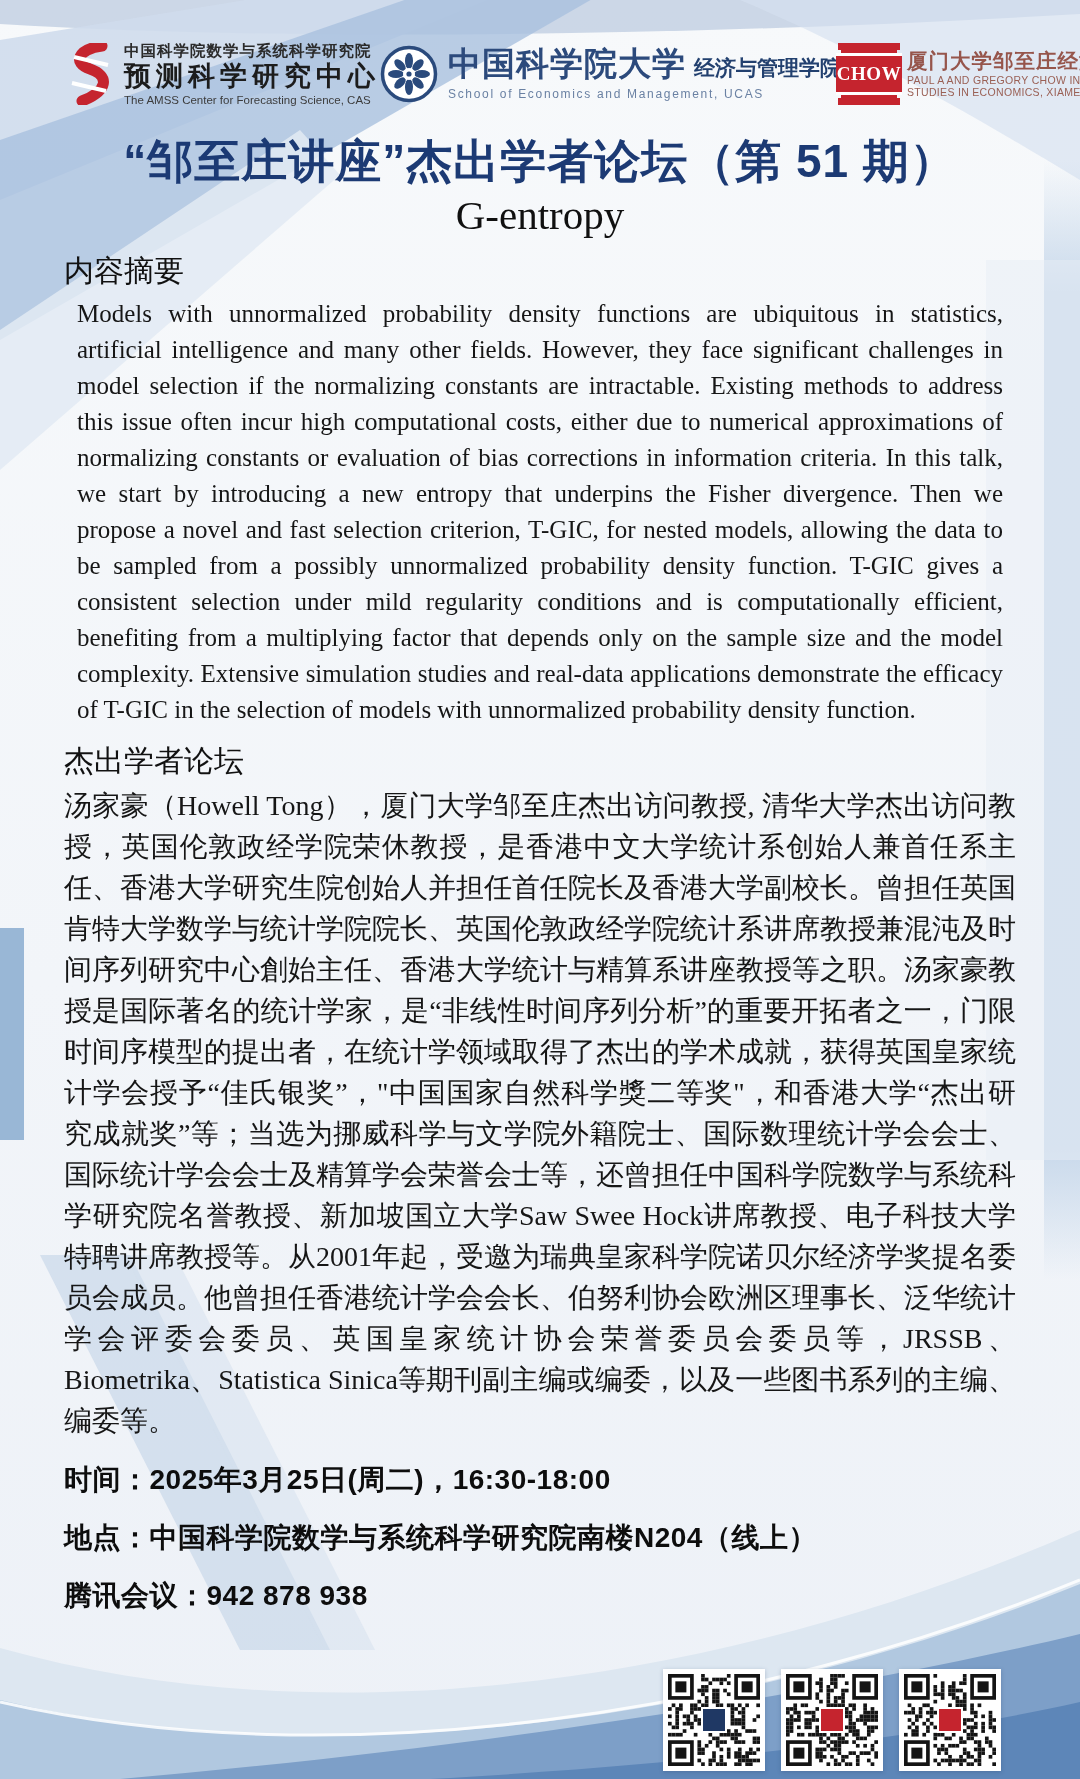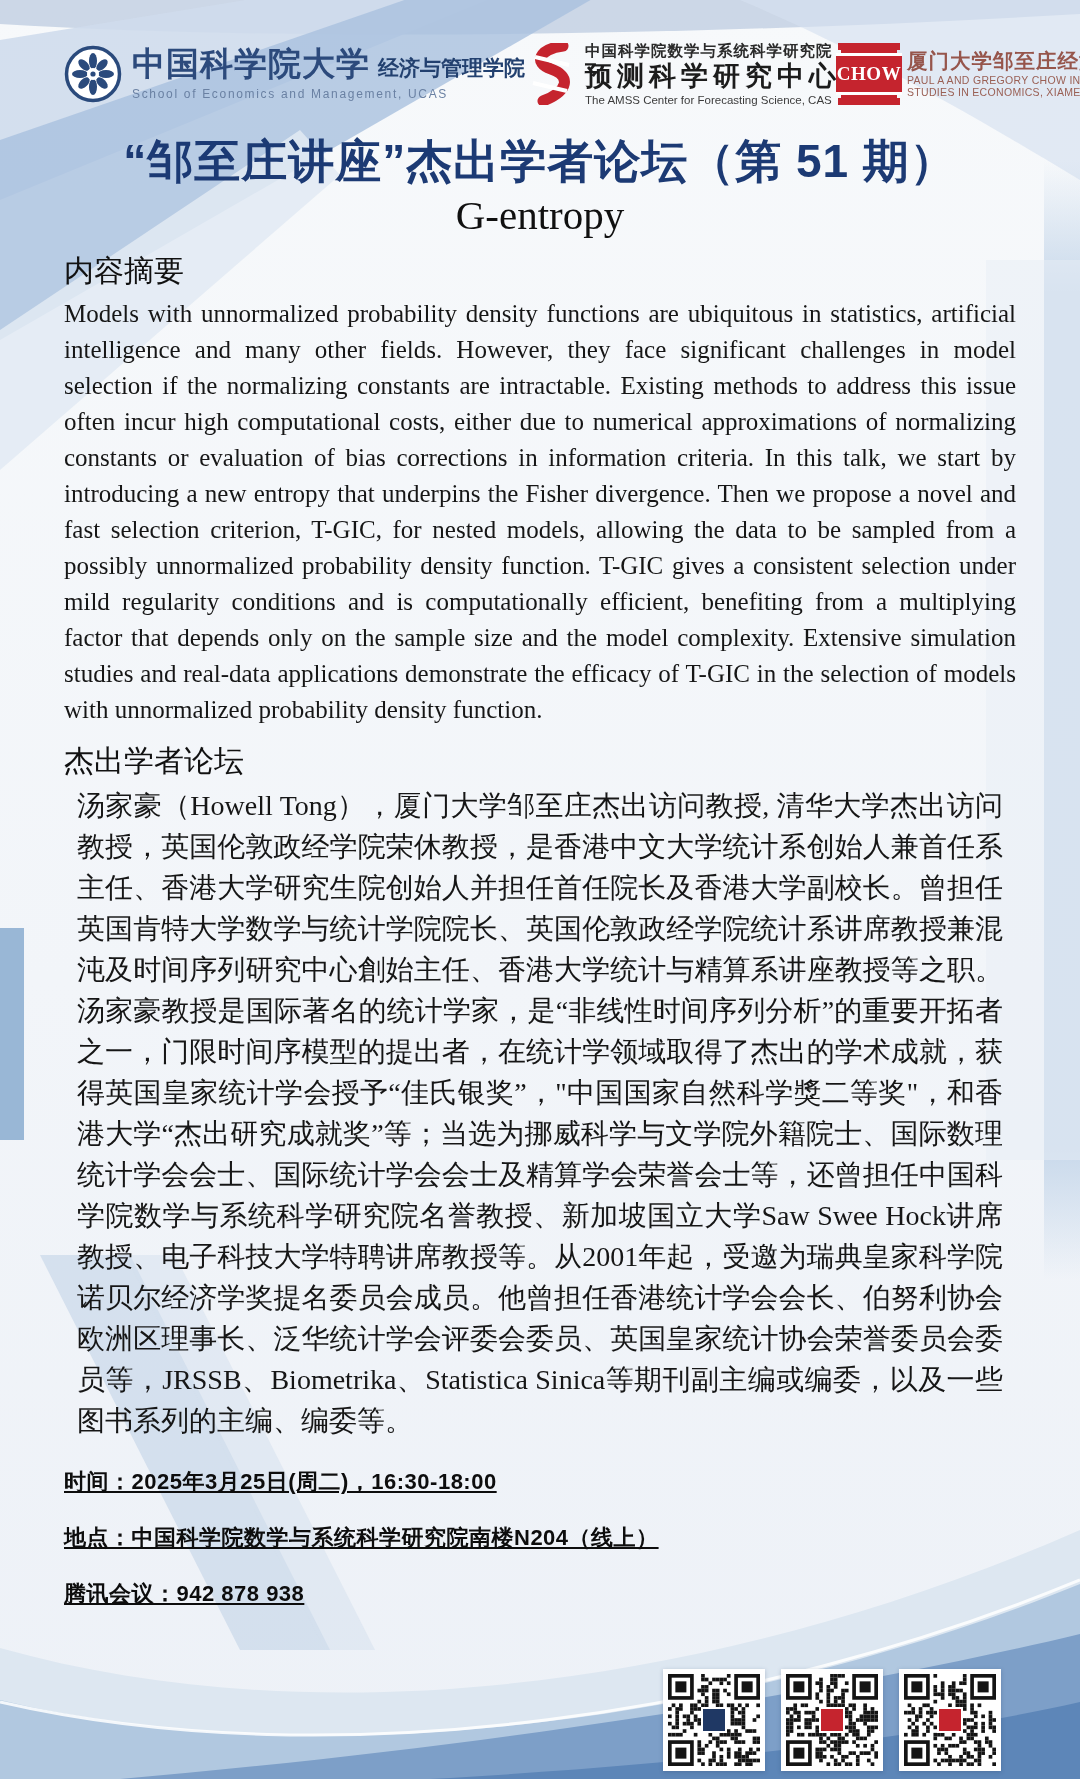--- a/index.html
+++ b/index.html
@@ -36,31 +36,31 @@
 
   
   .series-title{margin:16px 0 0;text-align:center;font-size:46px;font-weight:bold;color:#1c3a74;letter-spacing:1px;line-height:1.2;}
   .talk-title{margin:4px 0 0;text-align:center;font-family:"Liberation Serif",serif;font-size:41px;font-weight:normal;color:#101010;line-height:1.1;}
   .speaker-line{margin:24px 0 0;text-align:center;font-family:"Liberation Serif",serif;font-size:34px;font-weight:bold;color:#101010;}
   .affiliation{margin:17px 0 0;text-align:center;font-family:"Liberation Serif",serif;font-size:33px;font-weight:600;color:#101010;}
 
   
   .section-heading{margin:14px 0 0;font-size:30px;font-weight:normal;color:#111;line-height:1.25;}
   .abstract-body{
-    margin:6px 0 0;font-family:"Liberation Serif","DejaVu Serif",serif;
+    margin:6px 13px 0;font-family:"Liberation Serif","DejaVu Serif",serif;
     font-size:25px;line-height:36px;text-align:justify;color:#161616;
   }
   .bio-body{
-    margin:6px 13px 0;font-family:"Liberation Serif","DejaVu Serif",serif;
+    margin:6px 0 0;font-family:"Liberation Serif","DejaVu Serif",serif;
     font-size:28px;line-height:41px;text-align:justify;color:#161616;
   }
 
   
   .footer-block{margin-top:14px;}
-  .footer-line{font-size:22px;font-weight:bold;color:#0d0d0d;margin-top:26px;letter-spacing:.5px;text-decoration:underline;}
+  .footer-line{font-size:28px;font-weight:bold;color:#0d0d0d;margin-top:20px;letter-spacing:.5px;}
 
   .qr-row{position:absolute;z-index:3;left:663px;bottom:8px;display:flex;gap:16px;}
   .qr-code{position:relative;width:102px;height:102px;background:#fff;padding:5px;box-sizing:border-box;box-shadow:0 1px 4px rgba(30,50,90,.25);}
   .qr-svg{width:92px;height:92px;display:block;}
   .qr-center{position:absolute;left:50%;top:50%;width:26px;height:26px;transform:translate(-50%,-50%);border:2px solid #fff;box-sizing:border-box;}
 </style>
 </head>
 <body>
 
 <div class="poster">
@@ -94,20 +94,33 @@
     <path d="M0,1648 C320,1738 720,1688 1080,1530 L1080,1779 L0,1779 Z" fill="#dde7f1"></path>
     <path d="M0,1700 C340,1782 760,1714 1080,1584 L1080,1779 L0,1779 Z" fill="#b1c8e0"></path>
     <path d="M0,1702 C340,1780 760,1712 1080,1580" stroke="#ffffff" stroke-width="3" fill="none" opacity="0.85"></path>
     <path d="M120,1779 C480,1748 840,1692 1080,1634 L1080,1779 Z" fill="#7d9fc8"></path>
     <path d="M430,1779 C700,1764 920,1738 1080,1702 L1080,1779 Z" fill="#5d86b8"></path>
   </svg>
 
   <div class="content">
 
     <div class="logos-row">
+
+      <div class="logo">
+        <svg class="amss-mark" viewBox="0 0 50 62">
+          <path d="M38,3 C14,6 8,20 26,26 C46,33 44,48 18,58" fill="none" stroke="#c5242e" stroke-width="11" stroke-linecap="round"></path>
+          <path d="M10,14 L44,22" stroke="#ffffff" stroke-width="4"></path>
+          <path d="M8,40 L42,48" stroke="#ffffff" stroke-width="4"></path>
+        </svg>
+        <div class="amss-text">
+          <div class="amss-line1">中国科学院数学与系统科学研究院</div>
+          <div class="amss-line2">预测科学研究中心</div>
+          <div class="amss-en">The AMSS Center for Forecasting Science, CAS</div>
+        </div>
+      </div>
 
       <div class="logo">
         <svg class="ucas-emblem" viewBox="0 0 58 58">
           <circle cx="29" cy="29" r="26.5" fill="#ffffff" stroke="#2a4a7c" stroke-width="3.5"></circle>
           <g fill="#2a4a7c">
             <ellipse cx="29" cy="16" rx="4" ry="8"></ellipse>
             <ellipse cx="29" cy="42" rx="4" ry="8"></ellipse>
             <ellipse cx="16" cy="29" rx="8" ry="4"></ellipse>
             <ellipse cx="42" cy="29" rx="8" ry="4"></ellipse>
             <ellipse cx="20" cy="20" rx="4" ry="7" transform="rotate(-45 20 20)"></ellipse>
@@ -117,33 +130,20 @@
           </g>
           <circle cx="29" cy="29" r="6" fill="#ffffff"></circle>
           <circle cx="29" cy="29" r="2.6" fill="#2a4a7c"></circle>
         </svg>
         <div class="ucas-text">
           <div class="ucas-line1">
             <span class="ucas-cn">中国科学院大学</span>
             <span class="ucas-dept">经济与管理学院</span>
           </div>
           <div class="ucas-en">School of Economics and Management, UCAS</div>
-        </div>
-      </div>
-
-      <div class="logo">
-        <svg class="amss-mark" viewBox="0 0 50 62">
-          <path d="M38,3 C14,6 8,20 26,26 C46,33 44,48 18,58" fill="none" stroke="#c5242e" stroke-width="11" stroke-linecap="round"></path>
-          <path d="M10,14 L44,22" stroke="#ffffff" stroke-width="4"></path>
-          <path d="M8,40 L42,48" stroke="#ffffff" stroke-width="4"></path>
-        </svg>
-        <div class="amss-text">
-          <div class="amss-line1">中国科学院数学与系统科学研究院</div>
-          <div class="amss-line2">预测科学研究中心</div>
-          <div class="amss-en">The AMSS Center for Forecasting Science, CAS</div>
         </div>
       </div>
 
       <div class="logo">
         <div class="chow-mark">
           <span class="chow-mark-label">CHOW</span>
         </div>
         <div class="chow-text">
           <div class="chow-cn">厦门大学邹至庄经济研究院</div>
           <div class="chow-en">PAUL A AND GREGORY CHOW INSTITUTE FOR</div>

